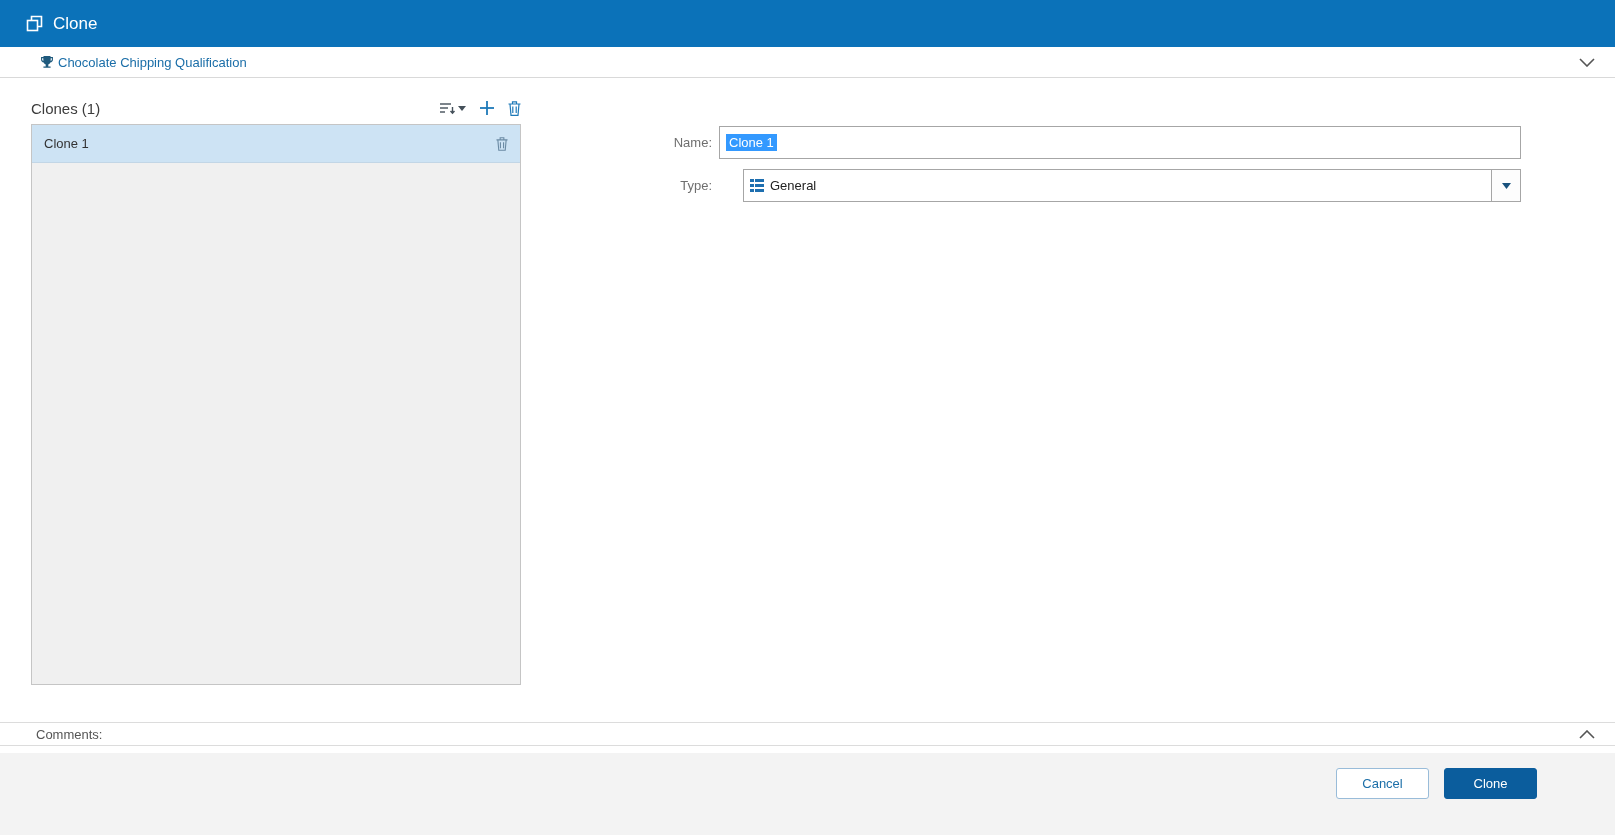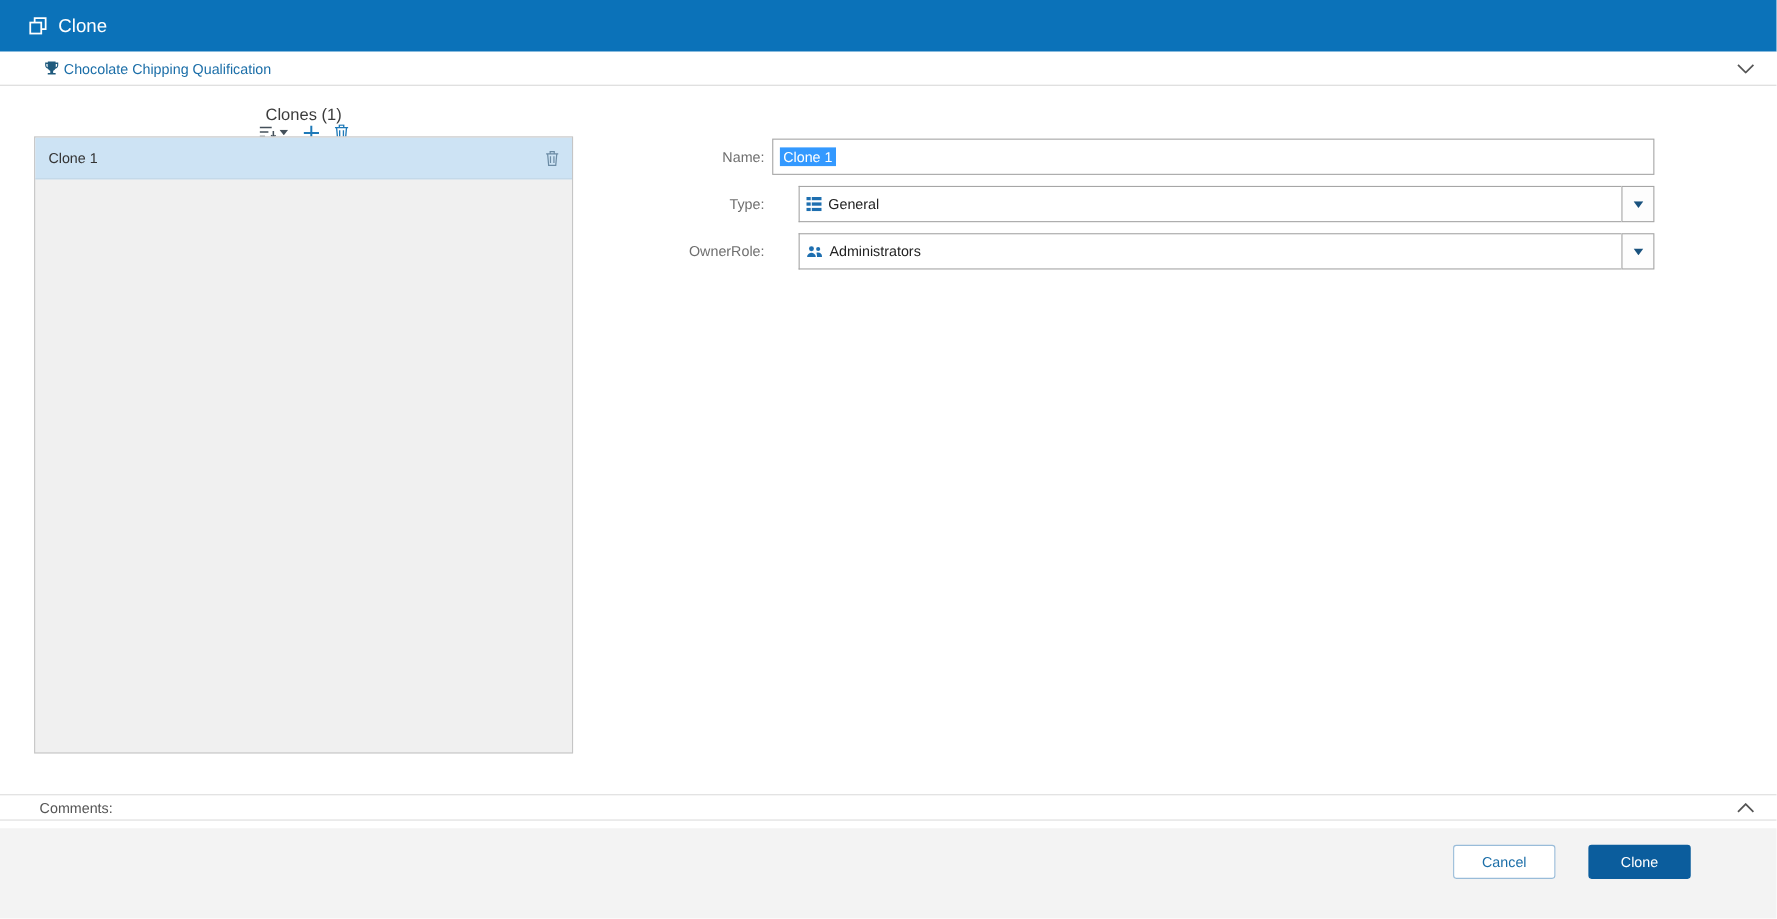--- a/index.html
+++ b/index.html
@@ -27,42 +27,42 @@
     background: #fff; border-bottom: 1px solid #d9d9d9;
     display: flex; align-items: center; gap: 4px; padding: 0 18px 0 40px;
   }
   .breadcrumb .crumb-text { font-size: 13px; color: #1b6ea8; cursor: default; }
   .breadcrumb .spacer { flex: 1; }
   .chev-btn { background: none; border: none; cursor: pointer; padding: 2px; }
 
   
   .clones-header {
     position: absolute; top: 96px; left: 31px; width: 490px; height: 24px;
-    display: flex; align-items: center; justify-content: space-between; flex-direction: column;
+    display: flex; align-items: center; justify-content: space-between;
   }
   .clones-header .panel-title { font-size: 15px; color: #3c3c3c; }
   .clones-toolbar { display: flex; align-items: center; gap: 14px; }
   .tool-btn { background: none; border: none; cursor: pointer; padding: 0; display: flex; align-items: center; gap: 3px; }
 
   .clone-list {
     position: absolute; top: 124px; left: 31px; width: 490px; height: 561px;
     background: #f0f0f0; border: 1px solid #c5c5c5;
     overflow: auto;
   }
   .clone-row {
     height: 38px; display: flex; align-items: center; justify-content: space-between;
     padding: 0 12px; font-size: 13px; color: #333; cursor: pointer;
   }
   .clone-row.selected {
     background: #cde3f4; border-bottom: 1px solid #c2d6e6;
   }
   .row-trash { color: #6b8ba4; cursor: pointer; }
 
   
-  .form { position: absolute; top: 126px; left: 567px; width: 937px; }
+  .form { position: absolute; top: 126px; left: 584px; width: 937px; }
   .form-row { display: flex; align-items: center; margin-bottom: 10px; }
   .form-row .f-label {
     width: 135px; text-align: right; padding-right: 7px;
     font-size: 13px; color: #6f6f6f; flex: none;
   }
   .field-box {
     height: 33px; border: 1px solid #a6a6a6; background: #fff;
     display: flex; align-items: center; padding: 0 6px; gap: 6px;
     font-size: 13px; color: #222; flex: 1;
   }
@@ -88,21 +88,21 @@
     display: flex; align-items: center; padding: 0 18px 0 36px;
   }
   .comments-bar .c-label { font-size: 13px; color: #555; }
   .comments-bar .spacer { flex: 1; }
 
   
   .footer {
     position: absolute; top: 753px; left: 0; right: 0; bottom: 0;
     background: #f3f3f3;
     display: flex; align-items: flex-start; justify-content: flex-end;
-    gap: 30px; padding: 15px 78px 0 0;
+    gap: 15px; padding: 15px 78px 0 0;
   }
   .btn {
     min-width: 93px; height: 31px; font-size: 13px; border-radius: 3px;
     cursor: pointer; font-family: "Liberation Sans", sans-serif;
   }
   .btn.secondary { background: #ffffff; border: 1px solid #99bcd9; color: #1b6ea8; }
   .btn.primary { background: #0b5d9d; border: 1px solid #0b5d9d; color: #ffffff; }
 </style>
 </head>
 <body>
@@ -200,41 +200,20 @@
         </div>
         <button class="combo-btn icon">
           <svg width="9" height="6" viewBox="0 0 9 6">
               <path d="M0 0 L9 0 L4.5 6 Z" fill="#19527e"></path>
             </svg>
         </button>
       </div>
     </div>
 
 
-    <div class="form-row">
-      <span class="f-label">OwnerRole:</span>
-      <div class="combo">
-        <div class="field-box">
-          <span class="icon">
-            <svg width="15" height="12" viewBox="0 0 16 12" fill="#1e6fb0">
-              <circle cx="5" cy="3" r="2.4"></circle>
-              <path d="M0.8 11 C0.8 8.6 2.7 6.8 5 6.8 S9.2 8.6 9.2 11 Z"></path>
-              <circle cx="11.5" cy="3.2" r="2"></circle>
-              <path d="M9.8 6.9 C10.3 6.7 10.9 6.6 11.5 6.6 C13.6 6.6 15.2 8.2 15.2 10.2 V11 H10.4 C10.4 9.4 10.2 7.9 9.8 6.9 Z"></path>
-            </svg>
-          </span>
-          <span>Administrators</span>
-        </div>
-        <button class="combo-btn icon">
-          <svg width="9" height="6" viewBox="0 0 9 6">
-              <path d="M0 0 L9 0 L4.5 6 Z" fill="#19527e"></path>
-            </svg>
-        </button>
-      </div>
-    </div>
 
   </div>
 
   <div class="comments-bar">
     <span class="c-label">Comments:</span>
     <span class="spacer"></span>
     <button class="chev-btn icon">
       <svg width="16" height="9" viewBox="0 0 16 9" fill="none" stroke="#555" stroke-width="1.6">
         <path d="M1 8 L8 1 L15 8"></path>
       </svg>

